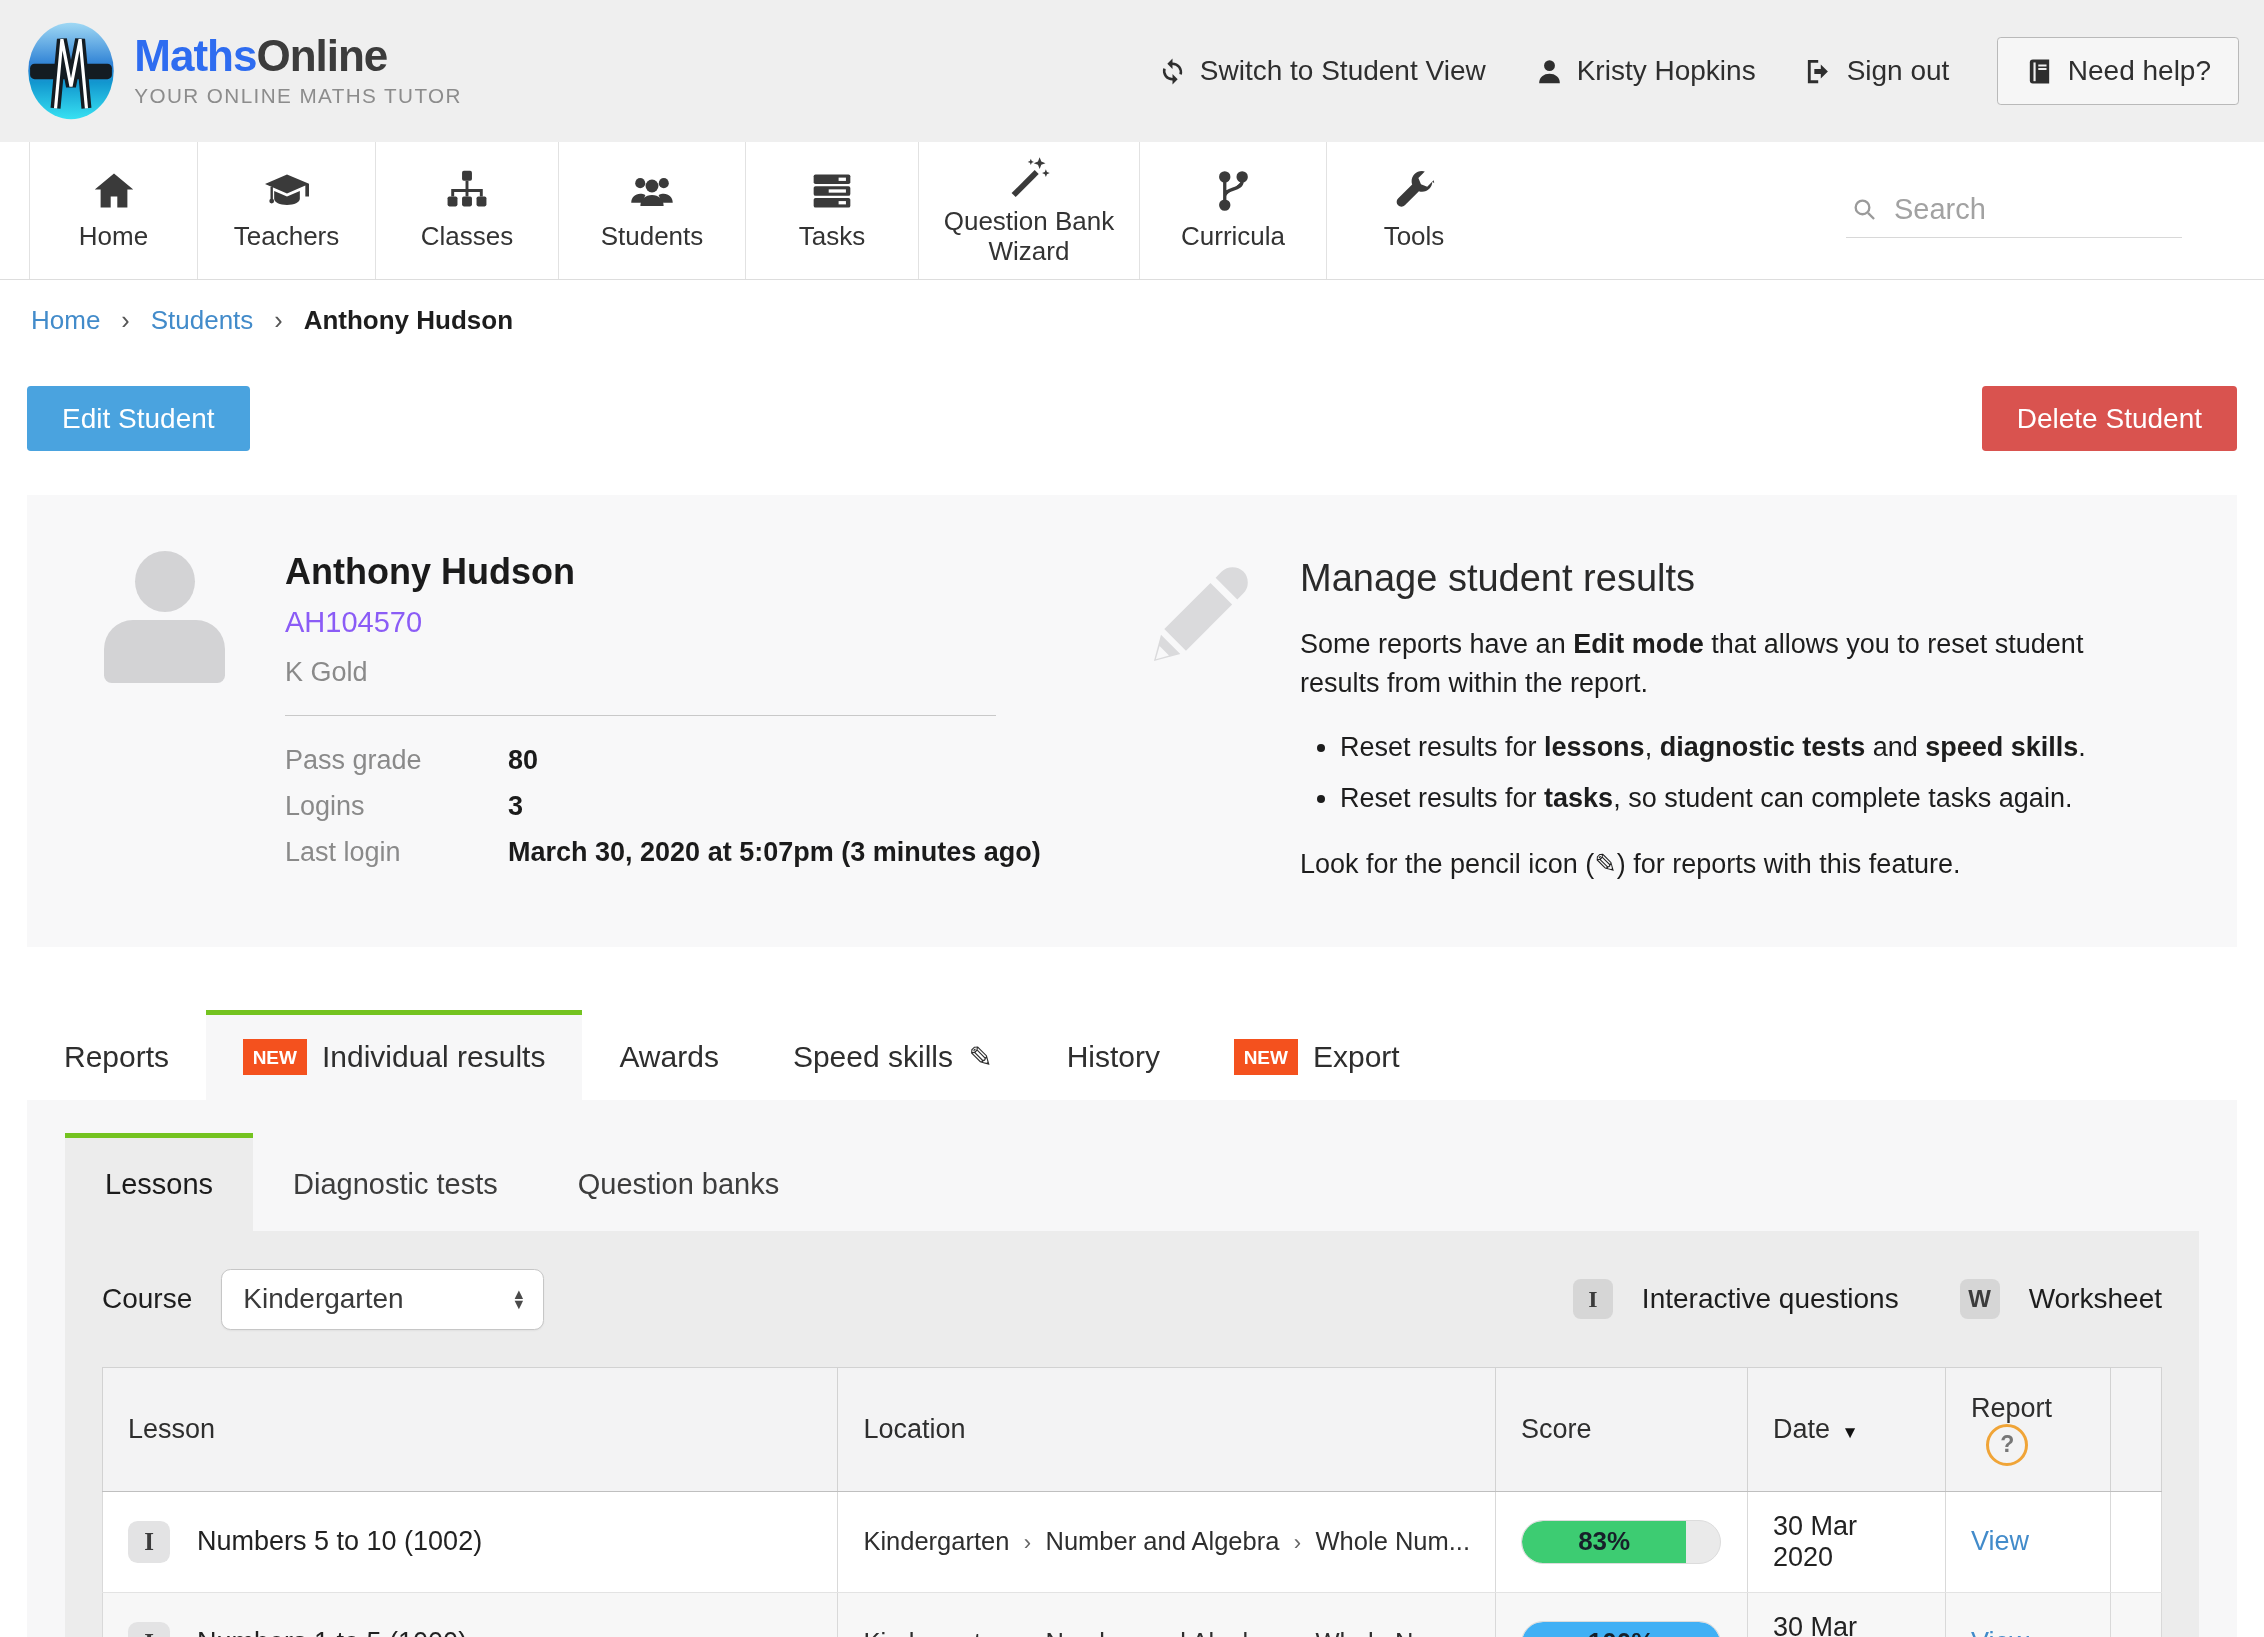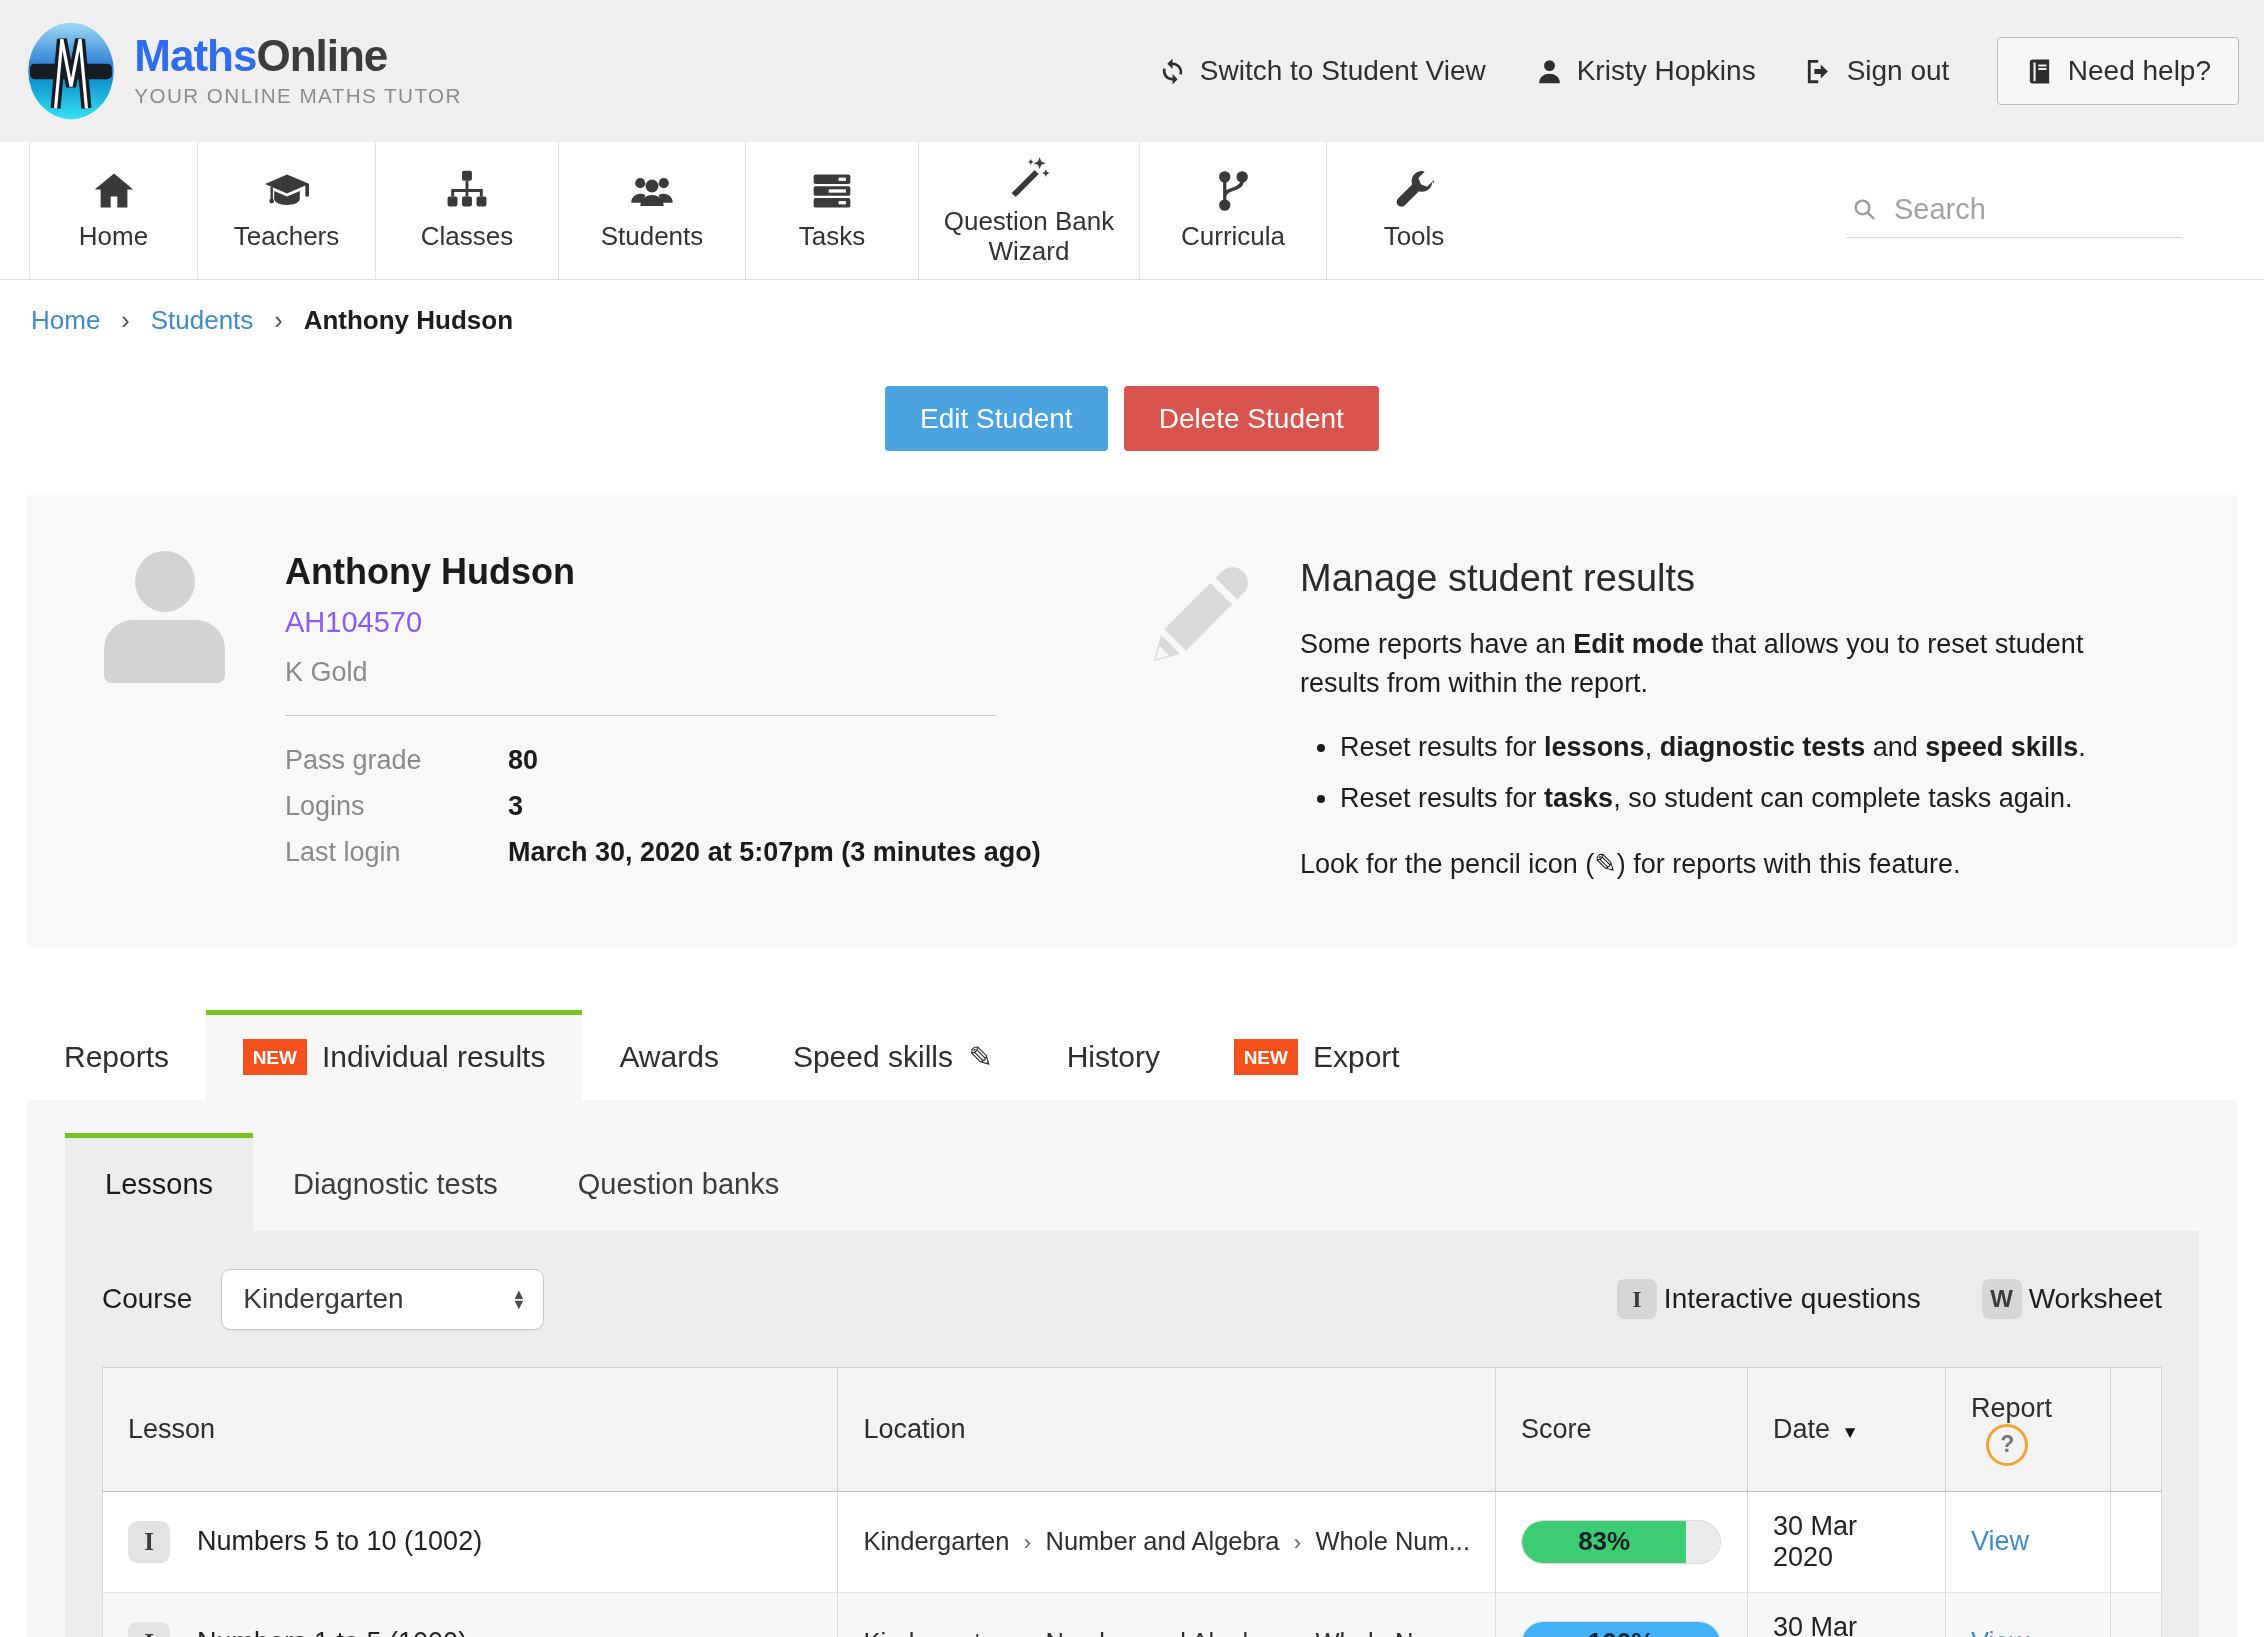--- a/index.html
+++ b/index.html
@@ -35,21 +35,21 @@
   .nav-search svg { width:29px; height:29px; }
   .nav-search input { border:none; outline:none; background:transparent; font-size:29px; color:#444; width:100%;
     font-family:inherit; }
   .nav-search input::placeholder { color:#a2a2a2; }
   
   .breadcrumb { padding:25px 31px 17.3px; font-size:26px; display:flex; align-items:center; gap:21px; }
   .crumb-link { color:#428bca; cursor:pointer; text-decoration:none; }
   .crumb-sep { color:#555; font-size:25px; }
   .crumb-current { color:#1d1d1d; font-weight:bold; }
   
-  .actions-row { display:flex; justify-content:center; gap:16px; padding:33px 27px 25px; }
+  .actions-row { display:flex; justify-content:space-between; gap:16px; padding:33px 27px 25px; }
   .btn { border:none; border-radius:3.8px; color:#fff; font-size:28px; padding:16.3px 35px; cursor:pointer; font-family:inherit; }
   .btn-edit { background:#4aa3df; }
   .btn-delete { background:#d9534f; }
   
   .student-card { margin:19px 27px 0; background:#f8f8f9; display:flex; padding:56px 44px 63px 71px; }
   .card-left { flex:0 0 1047px; display:flex; gap:54px; }
   .avatar { width:133px; height:134px; position:relative; flex:0 0 auto; }
   .avatar-head { width:60px; height:61px; border-radius:50%; background:#d3d3d5; position:absolute; left:37px; top:0; }
   .avatar-body { width:121px; height:63px; background:#d3d3d5; border-radius:29px 29px 7.7px 7.7px; position:absolute; left:5.8px; top:69px; }
   .student-name { font-size:36px; font-weight:bold; color:#1b1b1b; }
@@ -87,21 +87,21 @@
   .course-label { margin-right:29px; }
   .select-box { width:323px; height:61px; background:#fff; border:1px solid #c6c6c6; border-radius:9.6px;
     display:flex; align-items:center; justify-content:space-between; padding:0 17.3px 0 21px; cursor:pointer;
     box-shadow:0 1px 1.9px rgba(0,0,0,.05); }
   .select-value { font-size:28px; color:#3a3a3a; }
   .select-arrows { display:flex; flex-direction:column; align-items:center; line-height:.72; color:#4a4a4a; font-size:14.4px; }
   .legend { margin-left:auto; display:flex; align-items:center; font-size:28px; color:#1d1d1d; }
   .key-badge { width:40px; height:40px; background:#d6d6d6; border-radius:7.7px; display:inline-flex;
     align-items:center; justify-content:center; font-size:24px; font-weight:bold; color:#3c3c3c; }
   .key-badge.serif { font-family:"Liberation Serif", serif; }
-  .legend-label { margin:0 0 0 7px; }
+  .legend-label { margin:0 0 0 29px; }
   .legend-gap { width:61px; }
   
   table.results { width:100%; border-collapse:collapse; margin-top:37px; font-size:27px; background:transparent; }
   table.results th { text-align:left; font-weight:400; color:#2e2e2e; padding:25px 25px; background:#f3f3f4;
     border:1px solid #d2d2d2; border-bottom:1px solid #bfbfbf; }
   table.results td { padding:19px 25px; border-left:1px solid #d9d9d9; border-right:1px solid #d9d9d9;
     border-bottom:1px solid #e3e3e3; }
   table.results tr.row-a td { background:#fff; }
   table.results tr.row-b td { background:#f7f7f7; border-bottom:1px solid #d2d2d2; }
   .col-location { width:624px; }

